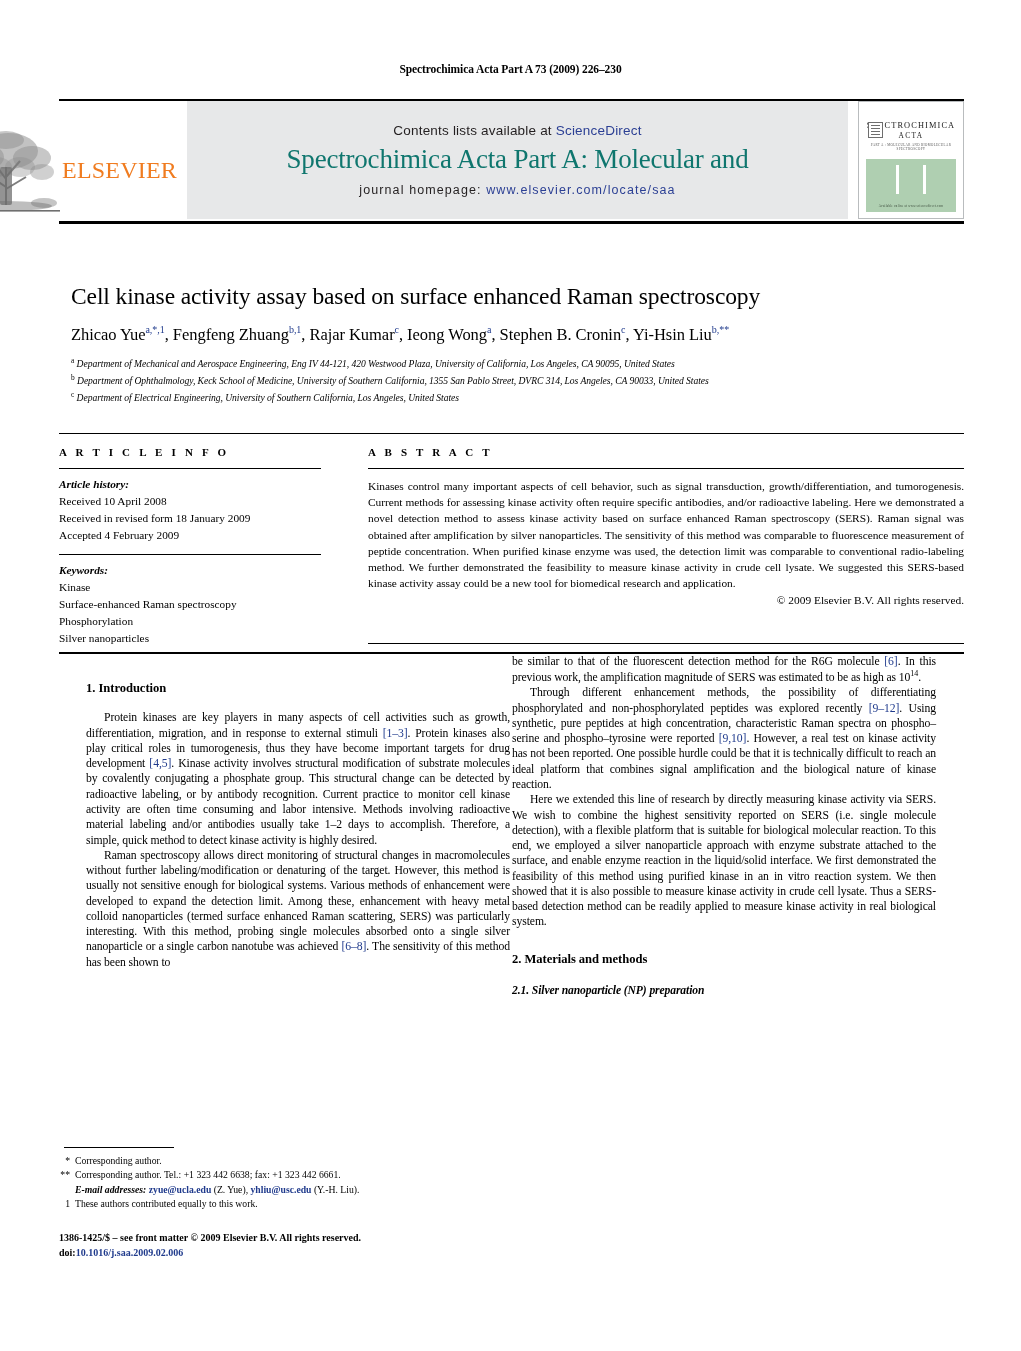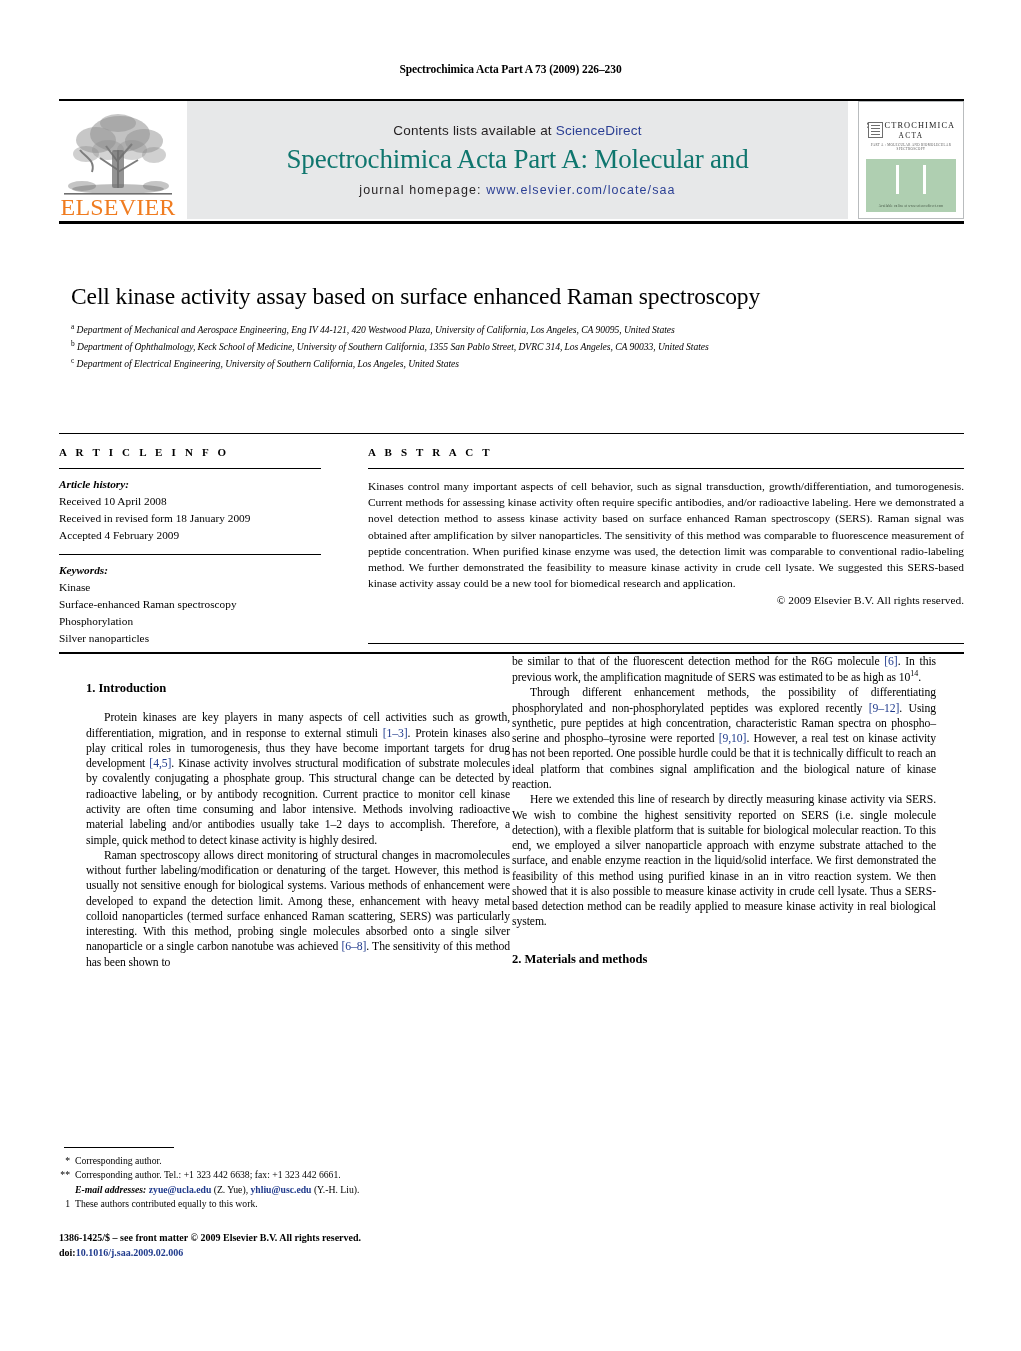--- a/index.html
+++ b/index.html
@@ -47,21 +47,20 @@
   .masthead-body {
     display: flex;
     flex-direction: row;
     align-items: stretch;
     height: 118px;
   }
   .elsevier-logo {
     width: 118px;
     flex: 0 0 118px;
     display: flex;
-    flex-direction: column;
     justify-content: flex-end;
     align-items: center;
     padding-top: 20px;
     box-sizing: border-box;
     text-align: right;
   }
   .tree-wrap {
     width: 112px;
     height: 86px;
     display: block;
@@ -358,20 +357,21 @@
           </div>
         </div>
       </div>
 
     </div>
     <div class="rule-thick-bottom"></div>
   </div>
 
   <div class="title-block">
     <h1 class="paper-title">Cell kinase activity assay based on surface enhanced Raman spectroscopy</h1>
+    <div class="authors">Zhicao Yue<sup>a,*,1</sup>, Fengfeng Zhuang<sup>b,1</sup>, Rajar Kumar<sup>c</sup>, Ieong Wong<sup>a</sup>, Stephen B. Cronin<sup>c</sup>, Yi-Hsin Liu<sup>b,**</sup></div>
     <div class="affils">
       <div class="affil">
         <sup>a</sup>
         <span>Department of Mechanical and Aerospace Engineering, Eng IV 44-121, 420 Westwood Plaza, University of California, Los Angeles, CA 90095, United States</span>
       </div>
       <div class="affil">
         <sup>b</sup>
         <span>Department of Ophthalmology, Keck School of Medicine, University of Southern California, 1355 San Pablo Street, DVRC 314, Los Angeles, CA 90033, United States</span>
       </div>
       <div class="affil">
@@ -416,20 +416,21 @@
     <h2 class="sec-title">1.  Introduction</h2>
     <p>Protein kinases are key players in many aspects of cell activities such as growth, differentiation, migration, and in response to external stimuli <span class="ref">[1–3]</span>. Protein kinases also play critical roles in tumorogenesis, thus they have become important targets for drug development <span class="ref">[4,5]</span>. Kinase activity involves structural modification of substrate molecules by covalently conjugating a phosphate group. This structural change can be detected by radioactive labeling, or by antibody recognition. Current practice to monitor cell kinase activity are often time consuming and labor intensive. Methods involving radioactive material labeling and/or antibodies usually take 1–2 days to accomplish. Therefore, a simple, quick method to detect kinase activity is highly desired.</p>
     <p>Raman spectroscopy allows direct monitoring of structural changes in macromolecules without further labeling/modification or denaturing of the target. However, this method is usually not sensitive enough for biological systems. Various methods of enhancement were developed to expand the detection limit. Among these, enhancement with heavy metal colloid nanoparticles (termed surface enhanced Raman scattering, SERS) was particularly interesting. With this method, probing single molecules absorbed onto a single silver nanoparticle or a single carbon nanotube was achieved <span class="ref">[6–8]</span>. The sensitivity of this method has been shown to</p>
   </div>
 
   <div class="body-col right">
     <p class="noindent">be similar to that of the fluorescent detection method for the R6G molecule <span class="ref">[6]</span>. In this previous work, the amplification magnitude of SERS was estimated to be as high as 10<sup class="num">14</sup>.</p>
     <p>Through different enhancement methods, the possibility of differentiating phosphorylated and non-phosphorylated peptides was explored recently <span class="ref">[9–12]</span>. Using synthetic, pure peptides at high concentration, characteristic Raman spectra on phospho–serine and phospho–tyrosine were reported <span class="ref">[9,10]</span>. However, a real test on kinase activity has not been reported. One possible hurdle could be that it is technically difficult to reach an ideal platform that combines signal amplification and the biological nature of kinase reaction.</p>
     <p>Here we extended this line of research by directly measuring kinase activity via SERS. We wish to combine the highest sensitivity reported on SERS (i.e. single molecule detection), with a flexible platform that is suitable for biological molecular reaction. To this end, we employed a silver nanoparticle approach with enzyme substrate attached to the surface, and enable enzyme reaction in the liquid/solid interface. We first demonstrated the feasibility of this method using purified kinase in an in vitro reaction system. We then showed that it is also possible to measure kinase activity in crude cell lysate. Thus a SERS-based detection method can be readily applied to measure kinase activity in real biological system.</p>
     <h2 class="sec-title spaced-top">2.  Materials and methods</h2>
+    <h3 class="subsec-title">2.1.  Silver nanoparticle (NP) preparation</h3>
   </div>
 
   <div class="fn-rule"></div>
   <div class="footnotes">
     <div class="fn">
       <span class="mk">*</span>
       <span class="tx">Corresponding author.</span>
     </div>
     <div class="fn">
       <span class="mk">**</span>

